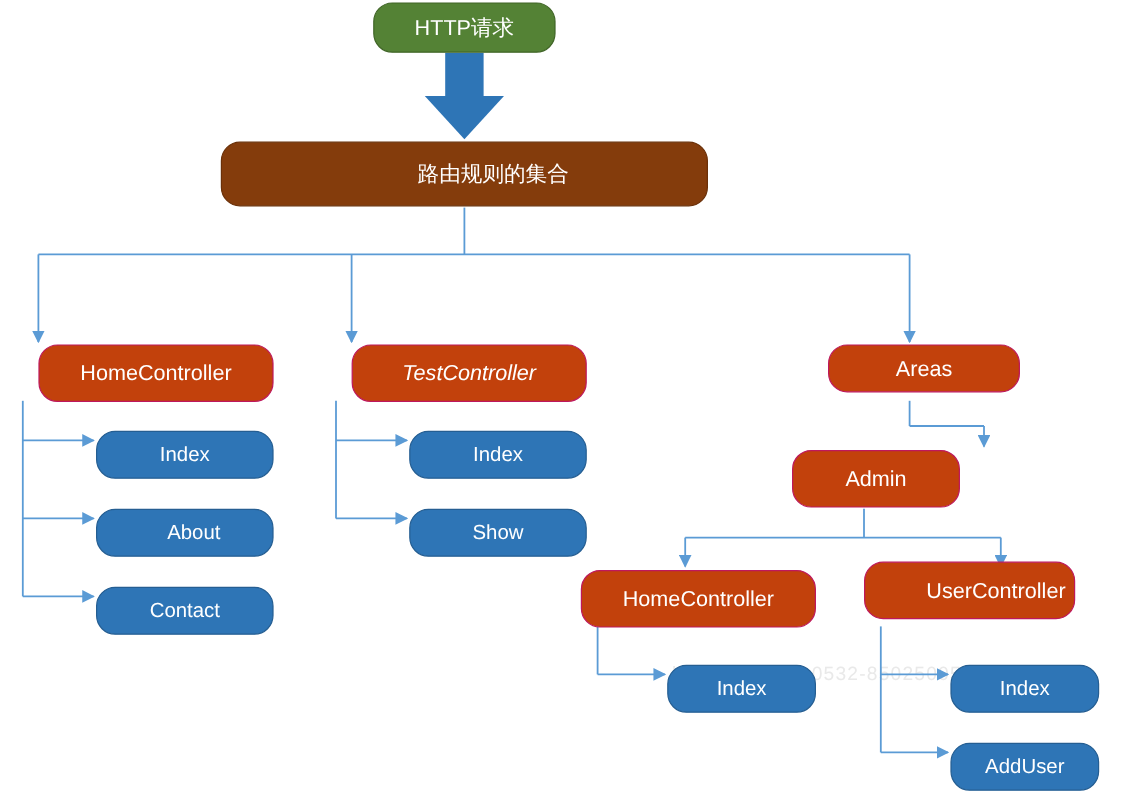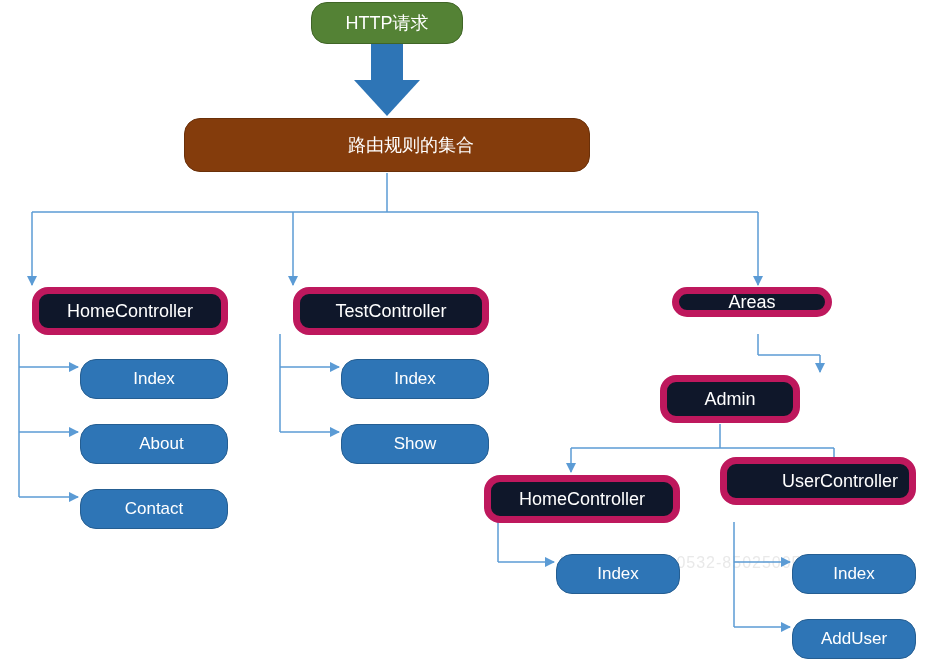--- a/index.html
+++ b/index.html
@@ -25,22 +25,22 @@
     background: #548235;
     border: 1px solid #406527;
     font-size: 18px;
   }
   .brown {
     background: #843C0C;
     border: 1px solid #6a3009;
     font-size: 18px;
   }
   .dark {
-    background: #0f172a;
-    border: 7px solid #be185d;
+    background: #c2410c;
+    border: 1px solid #be185d;
     font-size: 18px;
   }
   .blue {
     background: #2E75B6;
     border: 1px solid #255e92;
     font-size: 17px;
     margin-top: 12px;
   }
   svg.overlay {
     position: absolute;
@@ -107,26 +107,26 @@
 
 <div class="box green" style="left:311px; top:2px; width:152px; height:42px;">HTTP请求</div>
 
 <div class="box brown" style="left:184px; top:118px; width:406px; height:54px;padding-left:48px;">路由规则的集合</div>
 
 <div class="box dark" style="left:32px; top:287px; width:196px; height:48px;">HomeController</div>
 <div class="box blue" style="left:80px; top:347px; width:148px; height:40px;">Index</div>
 <div class="box blue" style="left:80px; top:412px; width:148px; height:40px;padding-left:15px;">About</div>
 <div class="box blue" style="left:80px; top:477px; width:148px; height:40px;">Contact</div>
 
-<div class="box dark" style="left:293px; top:287px; width:196px; height:48px;">TestController</div>
+<div class="box dark" style="left:293px; top:287px; width:196px; height:48px;font-style:italic;">TestController</div>
 <div class="box blue" style="left:341px; top:347px; width:148px; height:40px;">Index</div>
 <div class="box blue" style="left:341px; top:412px; width:148px; height:40px;text-align:right;">Show</div>
 
-<div class="box dark" style="left:672px; top:287px; width:160px; height:30px;">Areas</div>
+<div class="box dark" style="left:690px; top:287px; width:160px; height:40px;">Areas</div>
 
 <div class="box dark" style="left:650px; top:375px; width:140px; height:48px;margin-left:10px;">Admin</div>
 
 <div class="box dark" style="left:484px; top:475px; width:196px; height:48px;">HomeController</div>
 <div class="box blue" style="left:556px; top:542px; width:124px; height:40px;">Index</div>
 
-<div class="box dark" style="left:720px; top:457px; width:196px; height:48px;padding-left:44px;">UserController</div>
+<div class="box dark" style="left:720px; top:468px; width:176px; height:48px;padding-left:44px;">UserController</div>
 <div class="box blue" style="left:792px; top:542px; width:124px; height:40px;">Index</div>
 <div class="box blue" style="left:792px; top:607px; width:124px; height:40px;">AddUser</div>
 
 </body></html>

